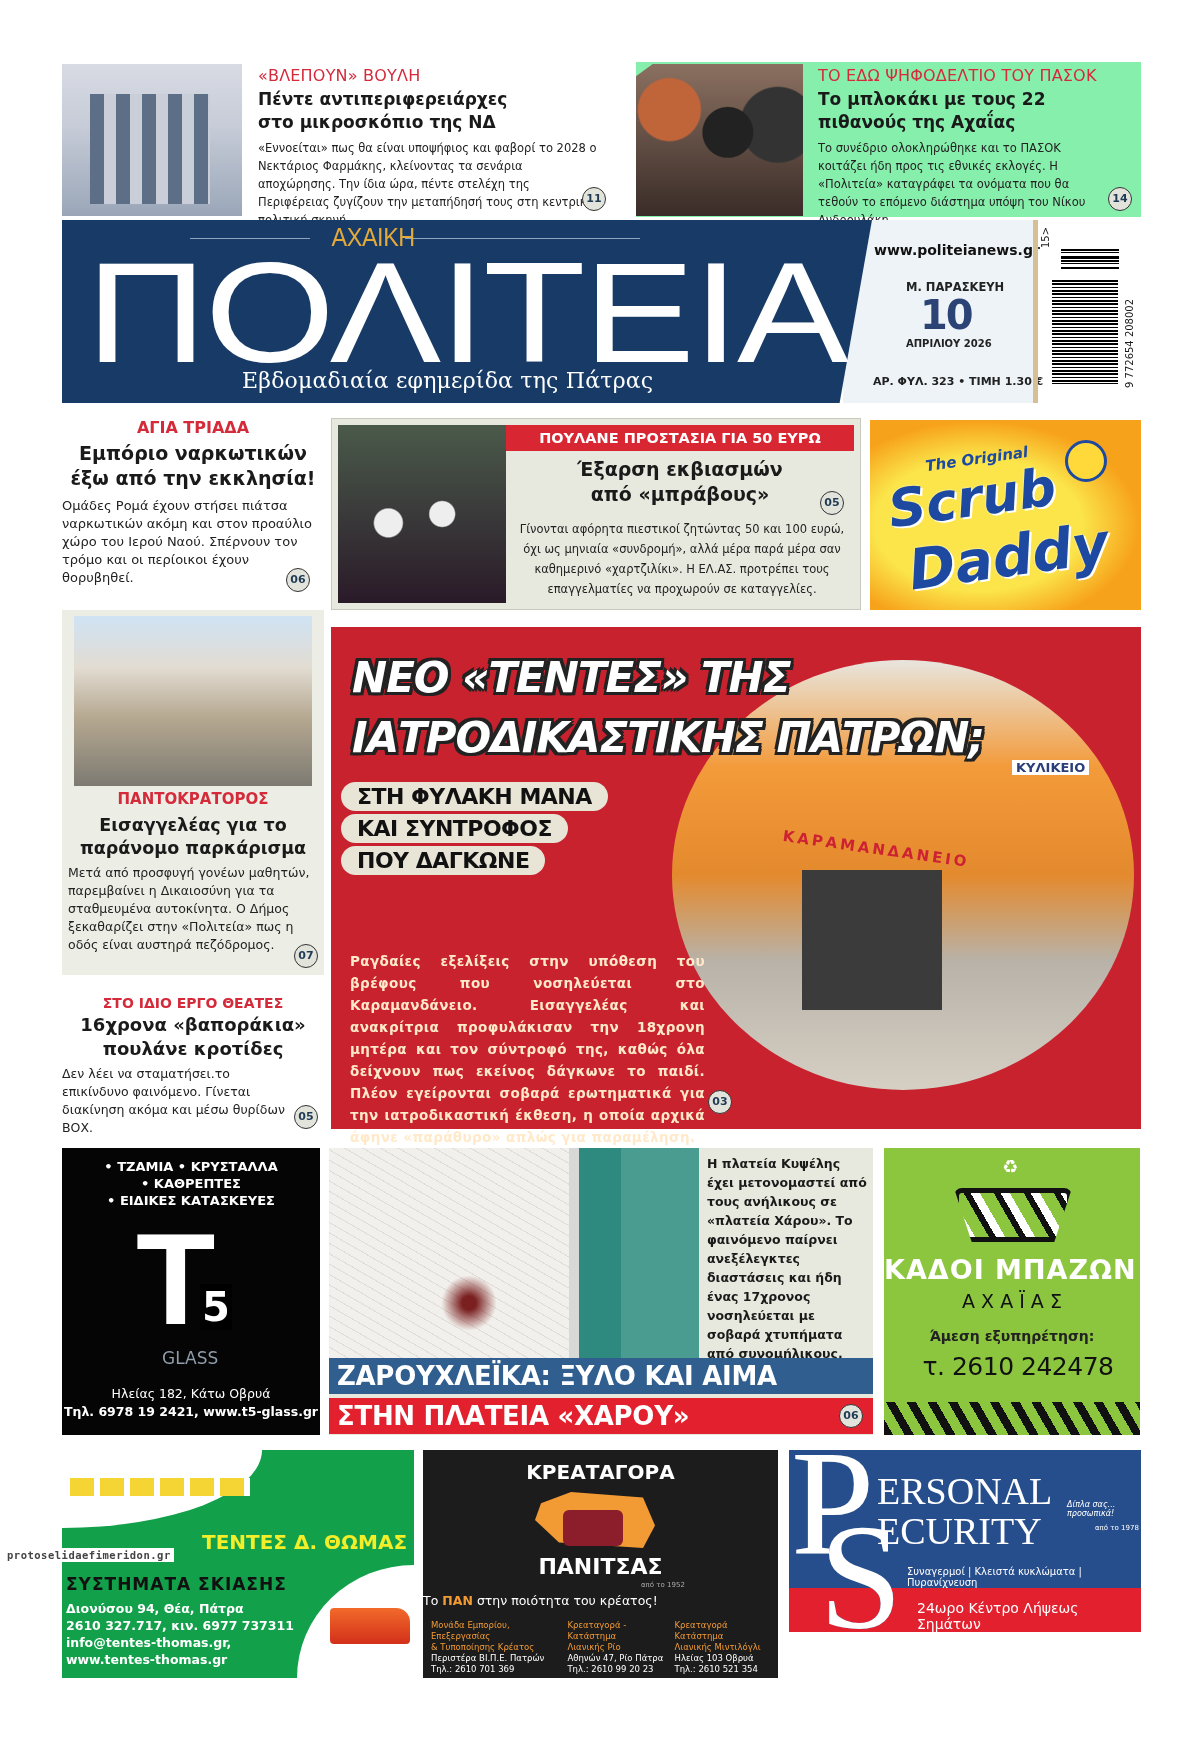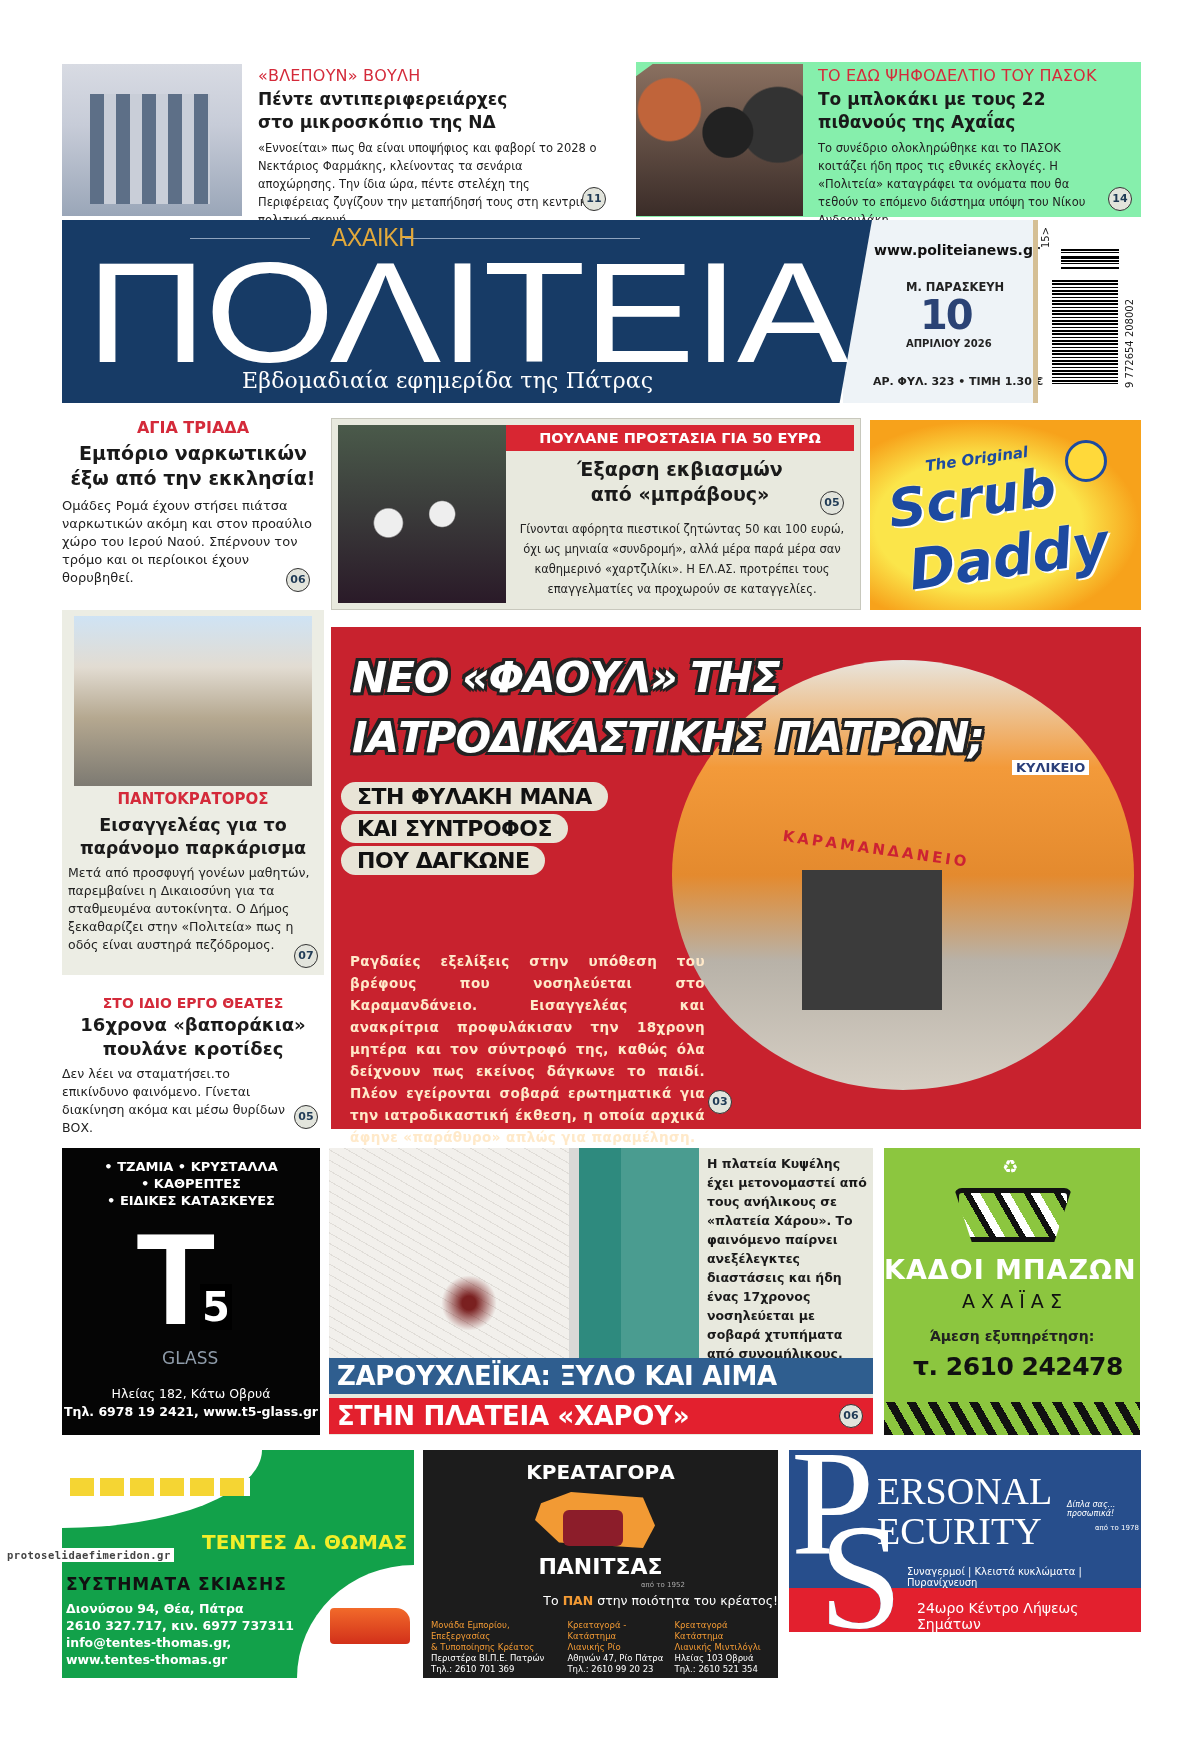--- a/index.html
+++ b/index.html
@@ -139,21 +139,21 @@
   <div class="body" style="margin-top:4px;font-size:12.5px;width:228px">Δεν λέει να σταματήσει.το επικίνδυνο φαινόμενο. Γίνεται διακίνηση ακόμα και μέσω θυρίδων ΒΟΧ.</div>
   <div class="pagenum" style="left:232px;top:110px">05</div>
 </div>
 
 <div class="abs red-main"></div>
 <div class="abs hosp">
   <div class="abs" style="left:340px;top:100px;font-size:13px;font-weight:700;color:#2a3f7a;background:#fff;padding:0 4px">ΚΥΛΙΚΕΙΟ</div>
   <div class="abs" style="left:110px;top:180px;font-size:15px;font-weight:700;color:#c23;letter-spacing:3px;transform:rotate(8deg)">ΚΑΡΑΜΑΝΔΑΝΕΙΟ</div>
   <div class="abs" style="left:130px;top:210px;width:140px;height:140px;background:#3b3b3b"></div>
 </div>
-<div class="abs mega" style="left:352px;top:652px">ΝΕΟ «ΦΑΟΥΛ» ΤΗΣ</div>
+<div class="abs mega" style="left:352px;top:652px">ΝΕΟ «ΤΕΝΤΕΣ» ΤΗΣ</div>
 <div class="abs mega" style="left:352px;top:712px">ΙΑΤΡΟΔΙΚΑΣΤΙΚΗΣ ΠΑΤΡΩΝ;</div>
 <div class="abs" style="left:341px;top:782px;width:360px">
   <div><span class="pill">ΣΤΗ ΦΥΛΑΚΗ ΜΑΝΑ</span></div>
   <div><span class="pill">ΚΑΙ ΣΥΝΤΡΟΦΟΣ</span></div>
   <div><span class="pill">ΠΟΥ ΔΑΓΚΩΝΕ</span></div>
 </div>
 <div class="abs main-body" style="left:350px;top:950px;width:355px;text-align:justify">Ραγδαίες εξελίξεις στην υπόθεση του βρέφους που νοσηλεύεται στο Καραμανδάνειο. Εισαγγελέας και ανακρίτρια προφυλάκισαν την 18χρονη μητέρα και τον σύντροφό της, καθώς όλα δείχνουν πως εκείνος δάγκωνε το παιδί. Πλέον εγείρονται σοβαρά ερωτηματικά για την ιατροδικαστική έκθεση, η οποία αρχικά άφηνε «παράθυρο» απλώς για παραμέληση.</div>
 <div class="pagenum" style="left:708px;top:1090px">03</div>
 
 <div class="abs t5">
@@ -179,21 +179,21 @@
   <div class="abs banner-red" style="left:0;top:250px;width:544px;height:36px;line-height:36px">ΣΤΗΝ ΠΛΑΤΕΙΑ «ΧΑΡΟΥ»</div>
   <div class="pagenum" style="left:510px;top:256px">06</div>
 </div>
 
 <div class="abs kadoi">
   <div class="abs" style="left:118px;top:8px;color:#fff;font-size:18px">♻</div>
   <div class="abs" style="left:70px;top:40px;width:118px;height:54px;border:5px solid #111;border-radius:8px 8px 2px 2px;clip-path:polygon(0 0,100% 0,85% 100%,15% 100%);background:repeating-linear-gradient(60deg,#111 0 6px,#fff 6px 14px,#8cc63f 14px 26px)"></div>
   <div class="abs" style="left:0;top:106px;width:256px;color:#fff;font-weight:700;font-size:27px;letter-spacing:1px">ΚΑΔΟΙ ΜΠΑΖΩΝ</div>
   <div class="abs" style="left:0;top:142px;width:256px;text-align:center;color:#111;font-size:19px">Α Χ Α Ϊ Α Σ</div>
   <div class="abs" style="left:0;top:180px;width:256px;text-align:center;color:#222;font-weight:700;font-size:14px">Άμεση εξυπηρέτηση:</div>
-  <div class="abs" style="left:0;top:204px;width:268px;text-align:center;color:#111;font-weight:700;font-size:25px;letter-spacing:-0.5px">τ. 2610 242478</div>
+  <div class="abs" style="left:0;top:204px;width:268px;text-align:center;color:#111;font-weight:400;font-size:25px;letter-spacing:-0.5px">τ. 2610 242478</div>
   <div class="abs stripes" style="left:0;top:254px;width:256px;height:33px"></div>
 </div>
 
 <div class="abs tentes">
   <div class="abs" style="left:0;top:0;width:200px;height:78px;background:#fff;border-radius:0 0 100% 0"></div>
   <div class="abs" style="left:8px;top:28px;width:180px;height:18px;background:repeating-linear-gradient(90deg,#f5d533 0 24px,#fff 24px 30px)"></div>
   <div class="abs" style="left:140px;top:80px;color:#f2ee2a;font-weight:700;font-size:20px">ΤΕΝΤΕΣ Δ. ΘΩΜΑΣ</div>
   <div class="abs" style="left:4px;top:124px;color:#111;font-weight:700;font-size:17px;letter-spacing:1px">ΣΥΣΤΗΜΑΤΑ ΣΚΙΑΣΗΣ</div>
   <div class="abs" style="left:4px;top:150px;color:#fff;font-size:12.5px;line-height:17px;font-weight:600">
     <div>Διονύσου 94, Θέα, Πάτρα</div>
@@ -205,21 +205,21 @@
   <div class="abs" style="left:268px;top:158px;width:80px;height:36px;background:linear-gradient(180deg,#f26a2a,#d2301a);border-radius:4px 14px 4px 4px"></div>
 </div>
 <div class="abs" style="left:4px;top:1548px;background:#fff;color:#444;font-size:10.5px;font-weight:700;padding:1px 3px;letter-spacing:0.5px;font-family:'DejaVu Sans Mono',monospace">protoselidaefimeridon.gr</div>
 
 <div class="abs kreat">
   <div class="abs" style="left:0;top:10px;width:355px;text-align:center;font-weight:700;font-size:20px">ΚΡΕΑΤΑΓΟΡΑ</div>
   <div class="abs" style="left:112px;top:42px;width:120px;height:56px;background:#f29a34;clip-path:polygon(5% 20%,30% 0,90% 10%,100% 60%,90% 100%,20% 90%,0 50%)"></div>
   <div class="abs" style="left:140px;top:60px;width:60px;height:36px;background:#8c1d2a;border-radius:6px"></div>
   <div class="abs" style="left:0;top:104px;width:355px;text-align:center;font-weight:700;font-size:22px">ΠΑΝΙΤΣΑΣ</div>
   <div class="abs" style="left:218px;top:131px;font-size:7px;color:#aaa">από το 1952</div>
-  <div class="abs" style="left:0;top:143px;width:355px;text-align:right;font-size:12.5px">
+  <div class="abs" style="left:0;top:143px;width:355px;text-align:left;font-size:12.5px">
     <span>Το</span>
     <span style="color:#f29a34;font-weight:900">ΠΑΝ</span>
     <span>στην ποιότητα του κρέατος!</span>
   </div>
   <div class="abs" style="left:8px;top:170px;width:345px;display:flex;justify-content:space-between;font-size:8.5px;line-height:11px">
     <div>
         <div style="color:#f29a34">Μονάδα Εμπορίου, Επεξεργασίας</div>
         <div style="color:#f29a34">&amp; Τυποποίησης Κρέατος</div>
         <div>Περιστέρα ΒΙ.Π.Ε. Πατρών</div>
         <div>Τηλ.: 2610 701 369</div>

